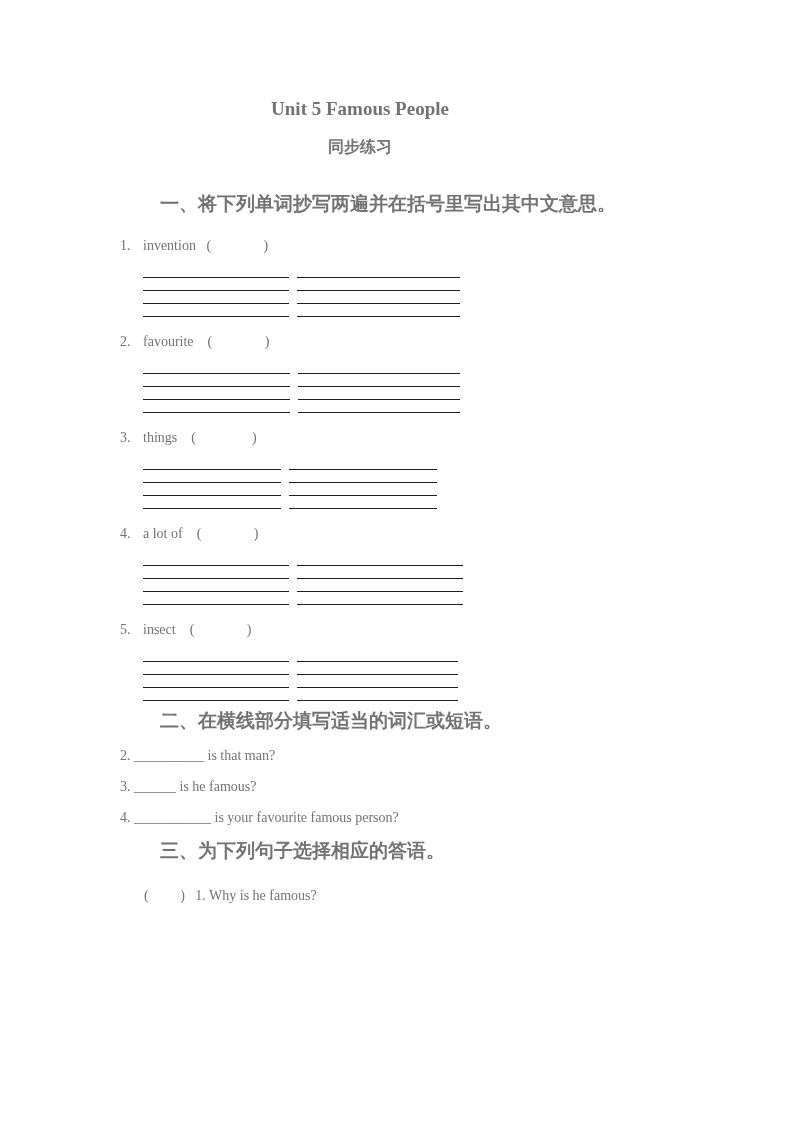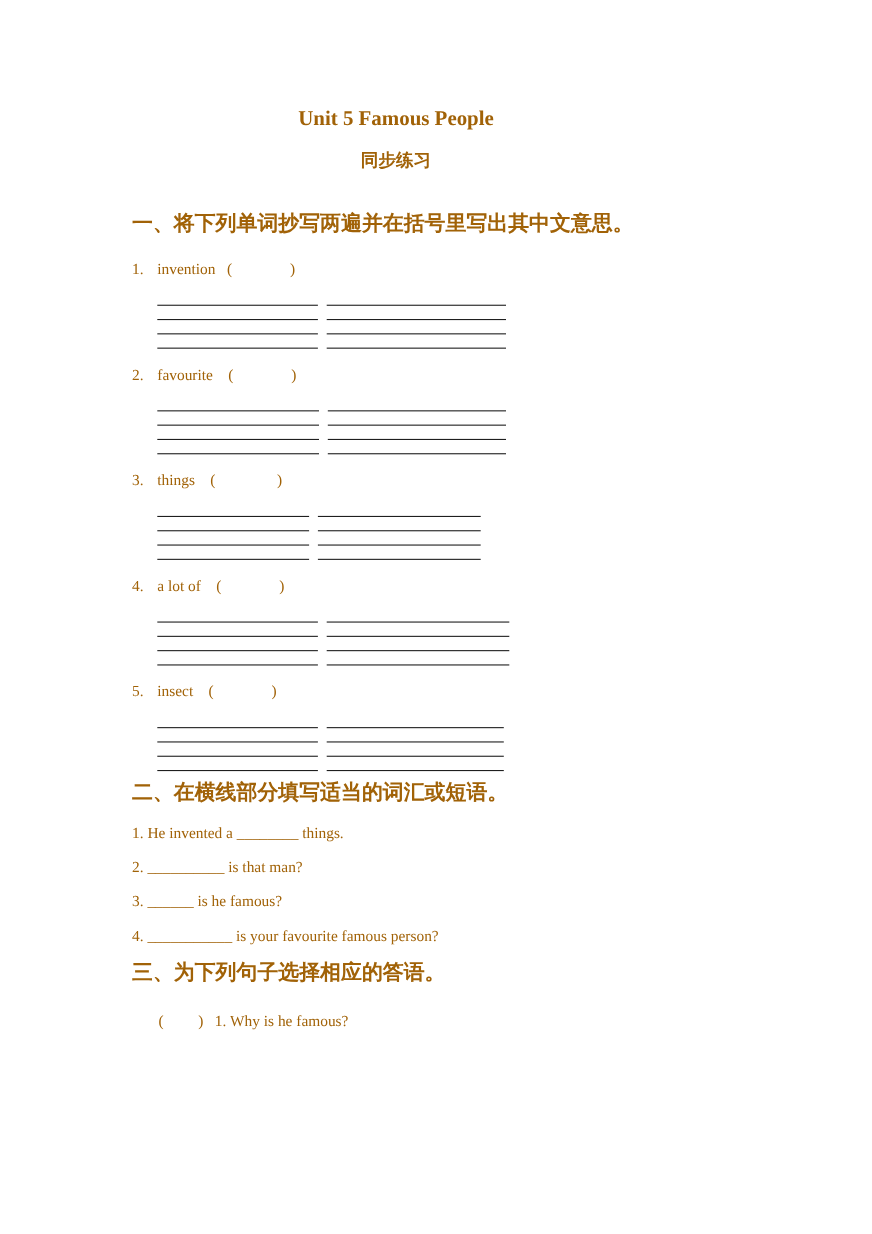--- a/index.html
+++ b/index.html
@@ -1,20 +1,20 @@
 <!DOCTYPE html>
 <html><head>
 <meta charset="utf-8">
 <style>
   html,body{margin:0;padding:0;background:#ffffff;}
   .page{
     position:relative;
     width:793px;height:1122px;
     background:#ffffff;
-    color:#a16207;
+    color:#737373;
     font-family:"Liberation Serif",serif;
     overflow:hidden;
   }
   .content{
     padding:99px 0 0 120px;
     width:480px;
   }
   .title{
     text-align:center;
     font-weight:bold;
@@ -27,20 +27,21 @@
     font-size:16px;
   }
   .t2{margin-top:19px;}
   .t3{margin-top:18px;}
   .sec-heading{
     font-family:"Liberation Sans",sans-serif;
     font-weight:bold;
     font-size:19px;
     line-height:22px;
     white-space:pre;
+    margin-left:40px;
   }
   .s1{margin-top:36px;}
   .s2{margin-top:9px;}
   .s3{margin-top:15px;}
   .word-item{margin-top:17px;}
   .word-item.first{margin-top:23px;}
   .word-label{
     display:flex;
     font-size:14px;
     line-height:15px;
@@ -185,21 +186,20 @@
             <div class="lrow"></div>
           </div>
         </div>
       </div>
 
     </div>
 
     <div class="sec-heading s2">二、在横线部分填写适当的词汇或短语。</div>
 
     <div>
-      <p class="fill-item first">1. He invented a ________ things.</p>
       <p class="fill-item">2. __________ is that man?</p>
       <p class="fill-item">3. ______ is he famous?</p>
       <p class="fill-item">4. ___________ is your favourite famous person?</p>
     </div>
 
     <div class="sec-heading s3">三、为下列句子选择相应的答语。</div>
 
     <div>
       <p class="match-item">(         )   1. Why is he famous?</p>
     </div>

